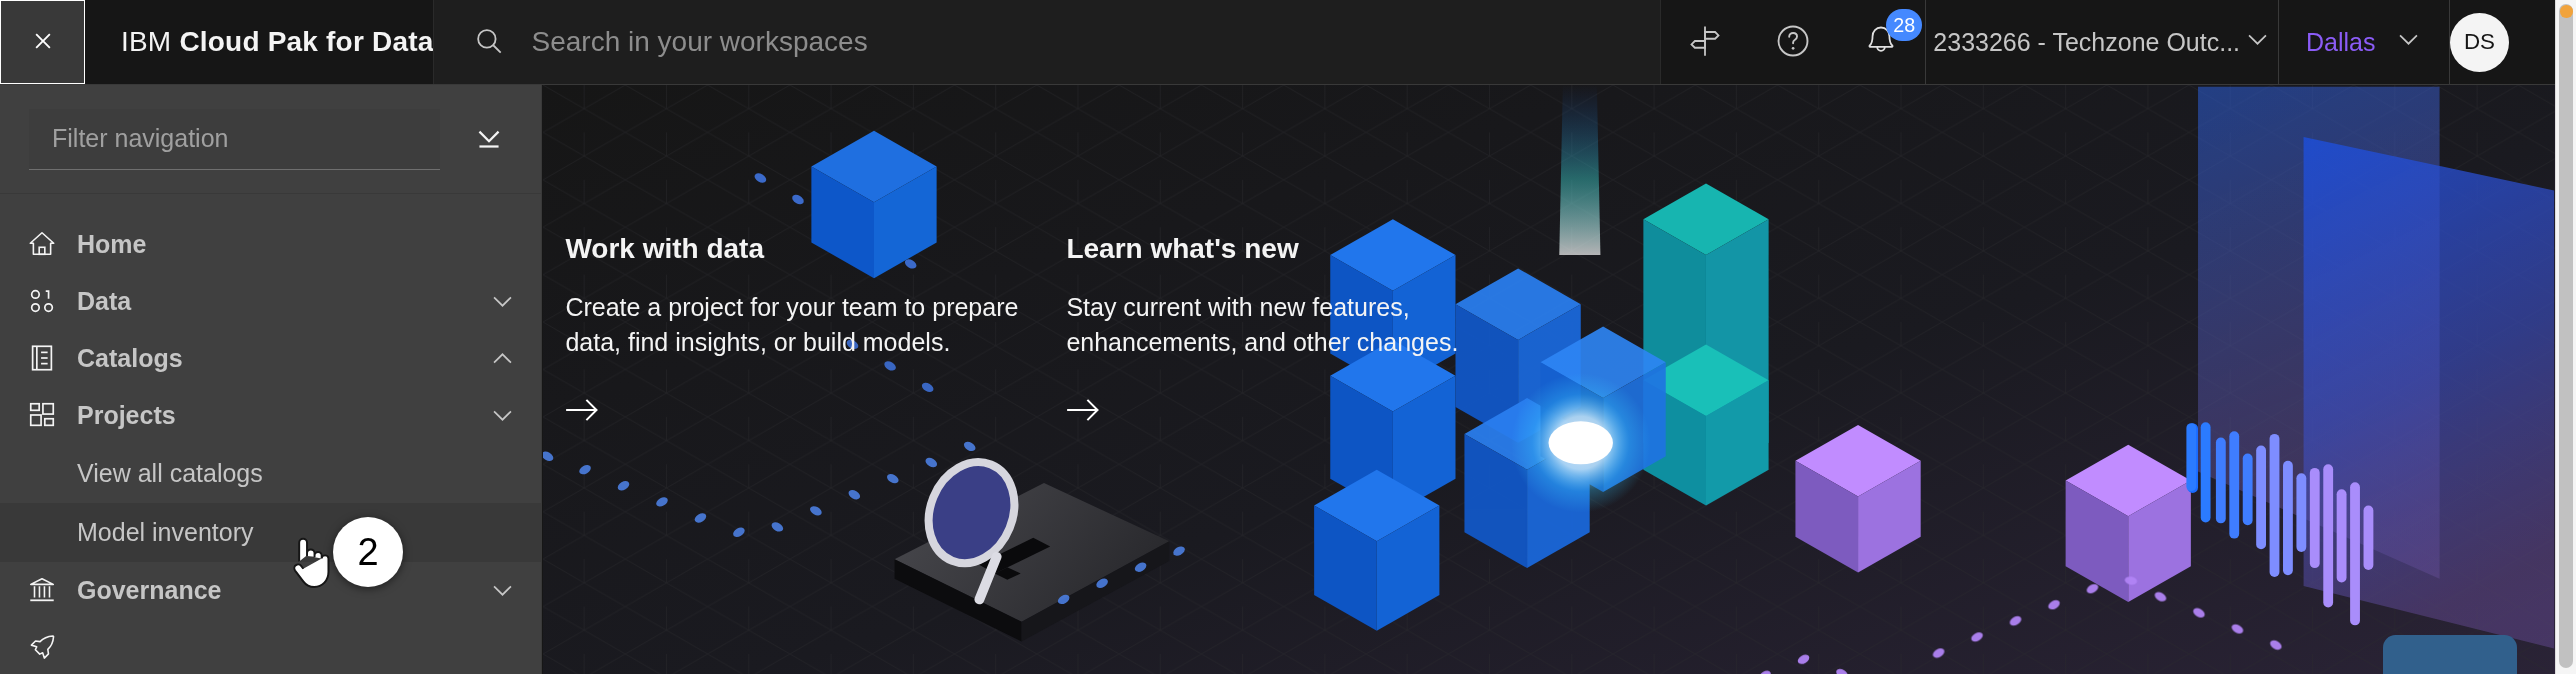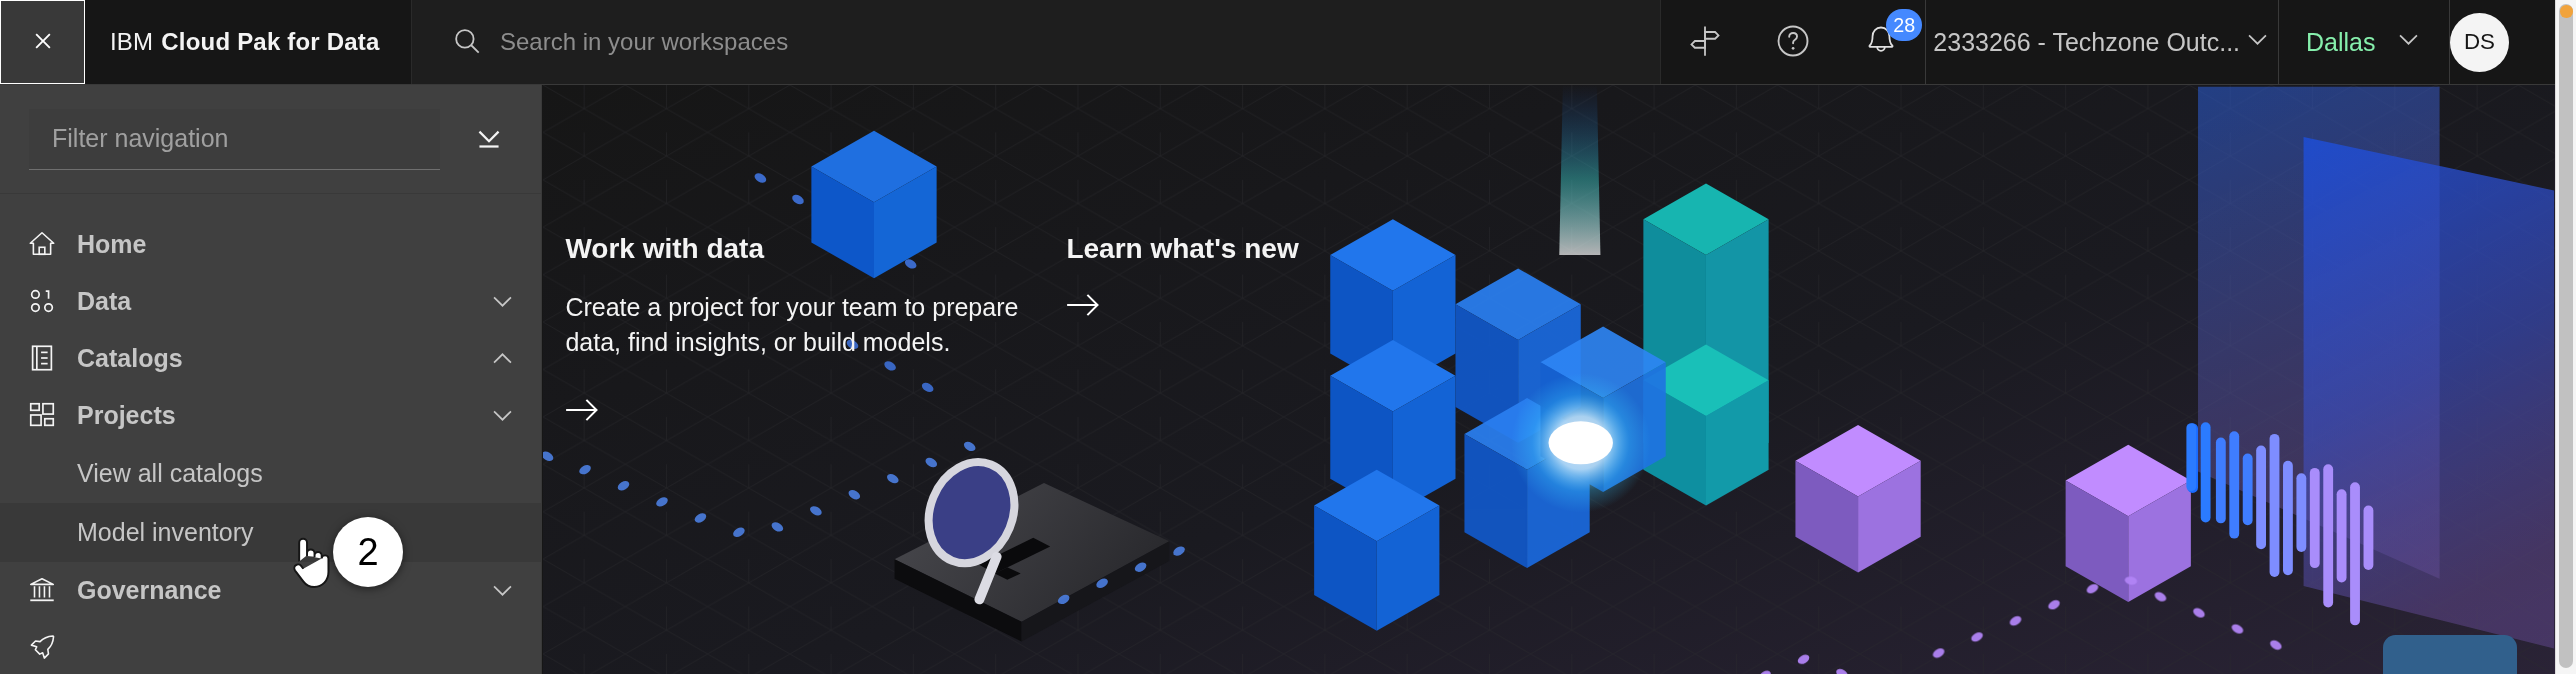--- a/index.html
+++ b/index.html
@@ -22,43 +22,43 @@
   .hdr-close {
     width: 85px; height: 84px; flex: 0 0 85px;
     background: #393939;
     border: 1.8px solid #ffffff;
     display: flex; align-items: center; justify-content: center;
     cursor: pointer;
   }
   .hdr-brand {
     flex: 0 0 326px;
     display: flex; align-items: center;
-    padding-left: 25px;
+    padding-left: 36px;
     color: #f4f4f4;
-    font-size: 24px;
+    font-size: 28px;
     letter-spacing: 0.2px;
     white-space: nowrap;
     cursor: pointer;
   }
   .hdr-brand .light { font-weight: 400; }
   .hdr-brand .bold  { font-weight: 700; margin-left: 8px; }
 
   .hdr-search {
     flex: 1 1 auto;
     background: #1e1e1e;
     border-left: 0.9px solid #2a2a2a;
     border-right: 0.9px solid #2a2a2a;
     display: flex; align-items: center;
     padding-left: 38px;
     cursor: text;
   }
   .hdr-search .ph {
-    margin-left: 16px;
+    margin-left: 25px;
     color: #8d8d8d;
-    font-size: 24px;
+    font-size: 28px;
     font-weight: 400;
   }
 
   .hdr-icon-btn {
     width: 88px; flex: 0 0 88px;
     display: flex; align-items: center; justify-content: center;
     position: relative;
     cursor: pointer;
   }
   .badge-notif {
@@ -84,21 +84,21 @@
     padding: 0 7.2px;
   }
   .hdr-account .acct-text {
     white-space: nowrap; overflow: hidden; text-overflow: ellipsis;
     max-width: 349px;
   }
   .hdr-region {
     flex: 0 0 170px;
     display: flex; align-items: center; justify-content: center;
     gap: 19.7px;
-    color: #86efac; font-size: 25px;
+    color: #8b5cf6; font-size: 25px;
     cursor: pointer;
   }
   .hdr-avatar-wrap {
     flex: 0 0 105px;
     display: flex; align-items: center; 
     cursor: pointer;
   }
   .avatar {
     width: 59px; height: 59px; border-radius: 50%;
     background: #f4f4f4; color: #161616;
@@ -658,20 +658,21 @@
       <p>Create a project for your team to prepare data, find insights, or build models.</p>
       <span class="arrow">
         <svg width="36" height="30" viewBox="0 0 32 24">
             <path d="M1 12h27M19 3l9 9-9 9" fill="none" stroke="#ffffff" stroke-width="1.8"></path>
           </svg>
       </span>
     </div>
 
     <div class="card">
       <h3>Learn what's new</h3>
+      <p>Stay current with new features, enhancements, and other changes.</p>
       <span class="arrow">
         <svg width="36" height="30" viewBox="0 0 32 24">
             <path d="M1 12h27M19 3l9 9-9 9" fill="none" stroke="#ffffff" stroke-width="1.8"></path>
           </svg>
       </span>
     </div>
   </div>
 
   <div class="chat-widget"></div>
 </div>

